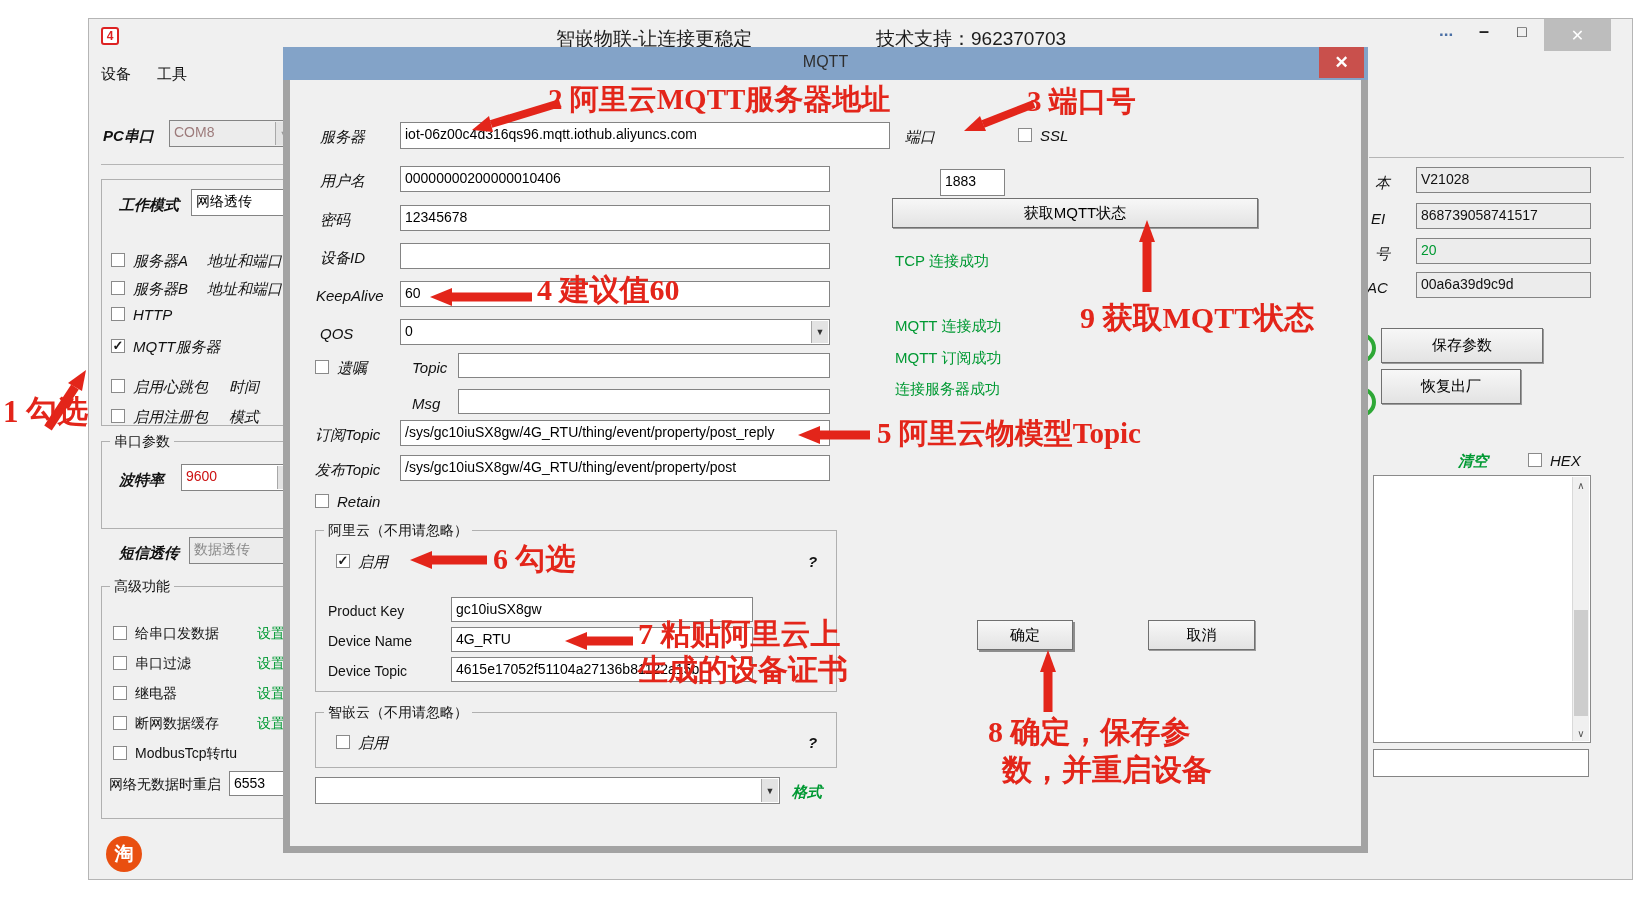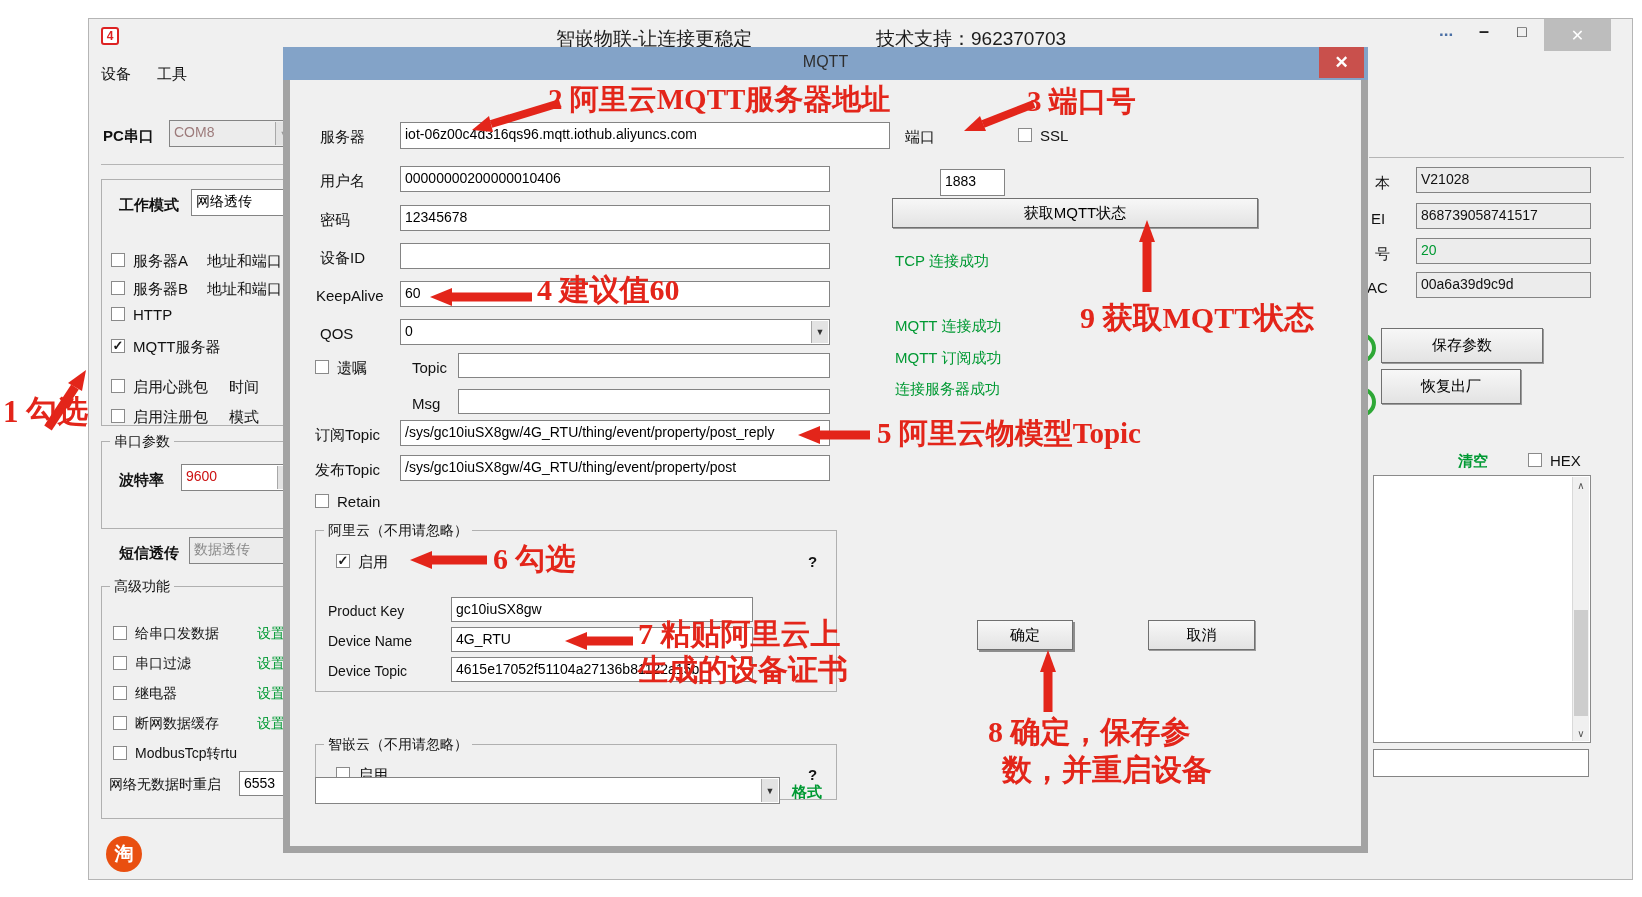--- a/index.html
+++ b/index.html
@@ -5,21 +5,21 @@
   * { box-sizing: border-box; margin: 0; padding: 0; }
   html,body { background:#fff; }
   #screen { position:relative; width:1642px; height:897px; background:#ffffff;
             font-family:"Liberation Sans", sans-serif; overflow:hidden; }
   .abs { position:absolute; }
   
   #app { position:absolute; left:88px; top:18px; width:1545px; height:862px;
          background:#f0f0f0; border:1px solid #b5b5b5; }
   .ttl { position:absolute; font-size:19px; color:#1c1c1c; white-space:nowrap; }
   .menu-item { position:absolute; font-size:15px; color:#111; cursor:default; }
-  .lbl { position:absolute; font-size:15px; color:#111; white-space:nowrap; }
+  .lbl { position:absolute; font-size:15px; color:#111; white-space:nowrap;font-style:italic; }
   .lbl-sm { position:absolute; font-size:14px; color:#111; white-space:nowrap; }
   .input { position:absolute; background:#fff; border:1px solid #848484; font-size:14px;
            color:#000; padding:3px 4px; white-space:nowrap; overflow:hidden; }
   .input.disabled { background:#ececec; color:#8a8a8a; }
   .combo-arrow { position:absolute; right:1px; top:1px; bottom:1px; width:17px;
                  background:#e3e3e3; border-left:1px solid #a8a8a8; font-size:9px; color:#333;
                  display:flex; align-items:center; justify-content:center; }
   .cb { position:absolute; width:14px; height:14px; background:#fff; border:1px solid #8a8a8a;
         font-size:13px; line-height:12px; text-align:center; color:#1a1a1a; font-weight:bold; }
   .btn { position:absolute; background:linear-gradient(#f7f7f7,#e3e3e3); border:1px solid #707070;
@@ -140,21 +140,21 @@
     <div class="lbl-sm green" style="left:168px;top:666px;">设置动</div>
 
     <div class="cb" style="left:24px;top:697px;"></div>
     <div class="lbl-sm" style="left:46px;top:696px;">断网数据缓存</div>
     <div class="lbl-sm green" style="left:168px;top:696px;">设置</div>
 
     <div class="cb" style="left:24px;top:727px;"></div>
     <div class="lbl-sm" style="left:46px;top:726px;">ModbusTcp转rtu</div>
 
     <div class="lbl-sm" style="left:20px;top:757px;">网络无数据时重启</div>
-    <div class="input" style="left:150px;top:752px;width:55px;height:25px;">
+    <div class="input" style="left:140px;top:752px;width:55px;height:25px;">
       <span>6553</span>
     </div>
 
     <div class="abs" style="left:17px;top:817px;width:36px;height:36px;border-radius:50%;background:#e94f10;color:#fff;font-size:19px;font-weight:bold;display:flex;align-items:center;justify-content:center;">淘</div>
 
     <div class="sep" style="left:1280px;top:138px;width:255px;"></div>
 
     <div class="lbl" style="left:1286px;top:155px;">本</div>
     <div class="input disabled" style="left:1327px;top:148px;width:175px;height:26px;color:#111;">
       <span>V21028</span>
@@ -274,21 +274,21 @@
         <div class="lbl-sm" style="left:12px;top:102px;">Device Name</div>
         <div class="input" style="left:135px;top:96px;width:302px;height:25px;">
           <span>4G_RTU</span>
         </div>
         <div class="lbl-sm" style="left:12px;top:132px;">Device Topic</div>
         <div class="input" style="left:135px;top:126px;width:302px;height:25px;">
           <span>4615e17052f51104a27136b81122a15b</span>
         </div>
       </div>
 
-      <div class="grp" style="left:25px;top:664px;width:522px;height:56px;padding-left:40px;">
+      <div class="grp" style="left:25px;top:632px;width:522px;height:56px;padding-left:40px;">
         <div class="grp-title">智嵌云（不用请忽略）</div>
         <div class="cb" style="left:20px;top:22px;"></div>
         <div class="lbl" style="left:42px;top:21px;">启用</div>
         <div class="lbl" style="left:492px;top:21px;font-weight:bold;">?</div>
       </div>
 
       <div class="input" style="left:25px;top:697px;width:465px;height:27px;">
         <span class="combo-arrow">▼</span>
       </div>
       <div class="lbl green" style="left:502px;top:703px;font-weight:bold;">格式</div>

